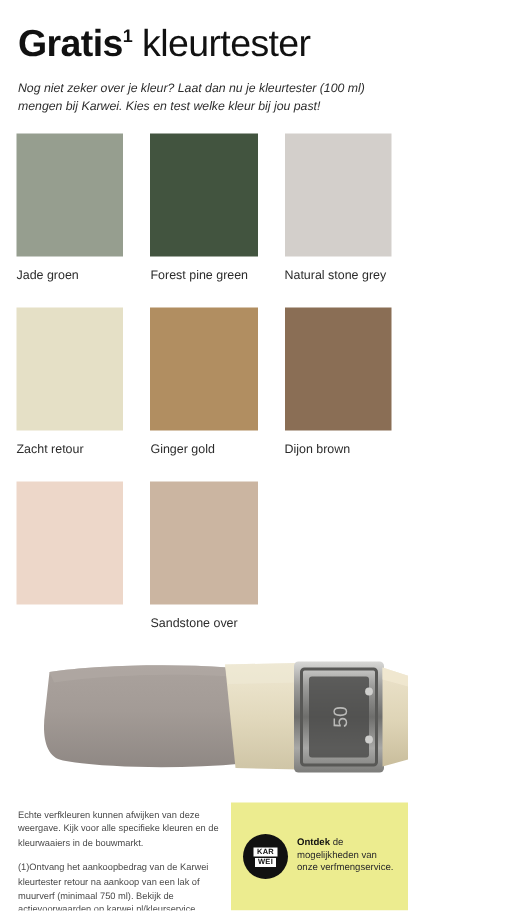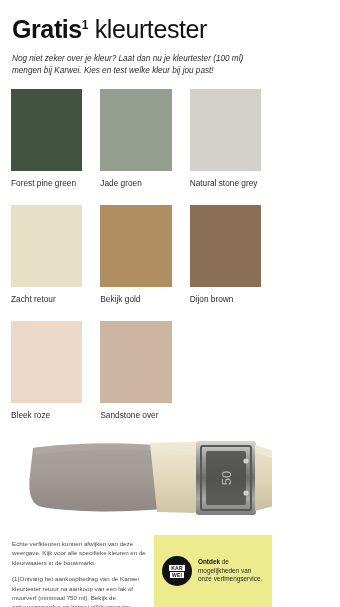--- a/index.html
+++ b/index.html
@@ -170,52 +170,51 @@
 <div class="page">
 
   <div class="header">
     <h1 class="title"><span class="bold">Gratis</span><span class="sup">1</span><span class="light"> kleurtester</span></h1>
     <p class="subtitle">Nog niet zeker over je kleur? Laat dan nu je kleurtester (100 ml) mengen bij Karwei. Kies en test welke kleur bij jou past!</p>
   </div>
 
   <div class="swatch-grid">
 
     <div class="swatch-cell">
+      <span class="swatch-chip" style="background: rgb(150, 158, 143);"></span>
+      <span class="swatch-label">Jade groen</span>
+    </div>
+
+    <div class="swatch-cell">
       <span class="swatch-chip" style="background: rgb(66, 84, 63);"></span>
       <span class="swatch-label">Forest pine green</span>
     </div>
 
     <div class="swatch-cell">
-      <span class="swatch-chip" style="background: rgb(150, 158, 143);"></span>
-      <span class="swatch-label">Jade groen</span>
-    </div>
-
-    <div class="swatch-cell">
       <span class="swatch-chip" style="background: rgb(211, 207, 203);"></span>
       <span class="swatch-label">Natural stone grey</span>
     </div>
 
     <div class="swatch-cell">
       <span class="swatch-chip" style="background: rgb(229, 224, 198);"></span>
       <span class="swatch-label">Zacht retour</span>
     </div>
 
     <div class="swatch-cell">
       <span class="swatch-chip" style="background: rgb(177, 142, 97);"></span>
-      <span class="swatch-label">Bekijk gold</span>
+      <span class="swatch-label">Ginger gold</span>
     </div>
 
     <div class="swatch-cell">
       <span class="swatch-chip" style="background: rgb(138, 110, 85);"></span>
       <span class="swatch-label">Dijon brown</span>
     </div>
 
     <div class="swatch-cell">
       <span class="swatch-chip" style="background: rgb(237, 215, 201);"></span>
-      <span class="swatch-label">Bleek roze</span>
     </div>
 
     <div class="swatch-cell">
       <span class="swatch-chip" style="background: rgb(203, 181, 161);"></span>
       <span class="swatch-label">Sandstone over</span>
     </div>
 
 
   </div>
 

